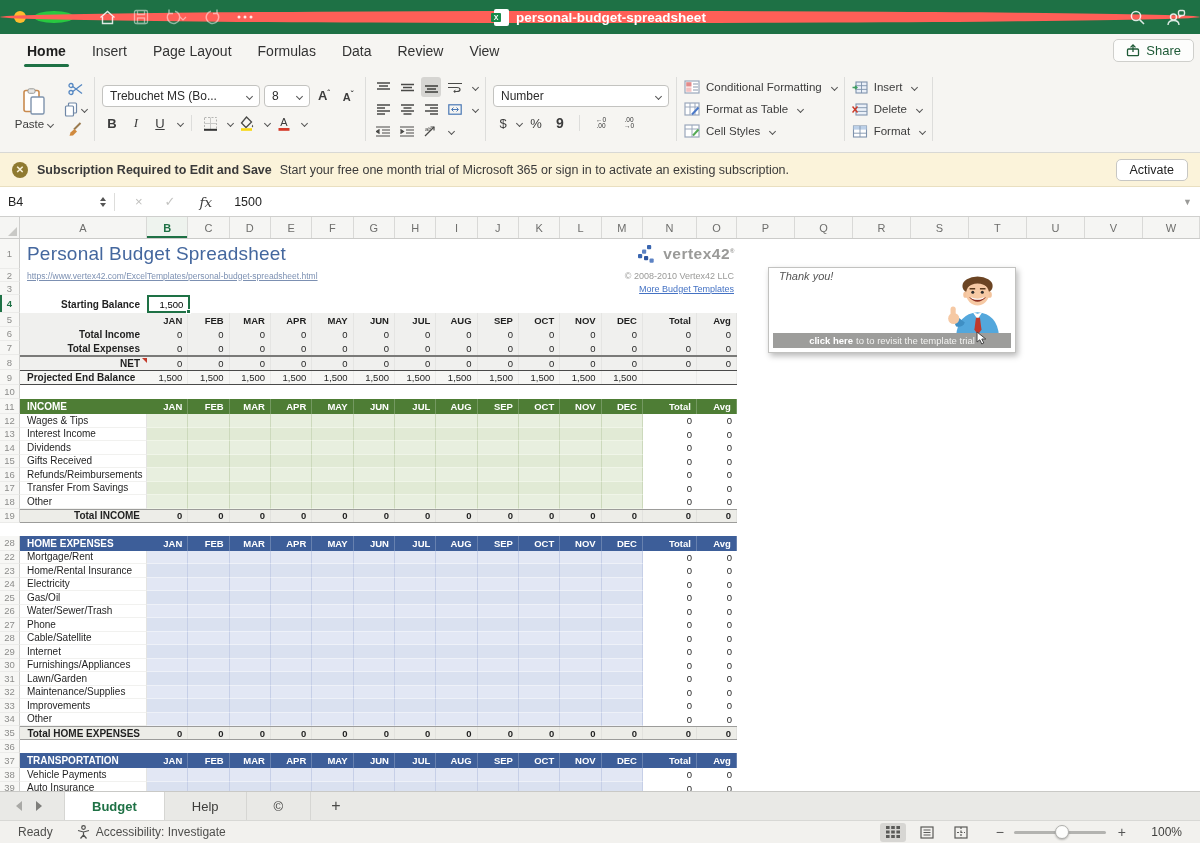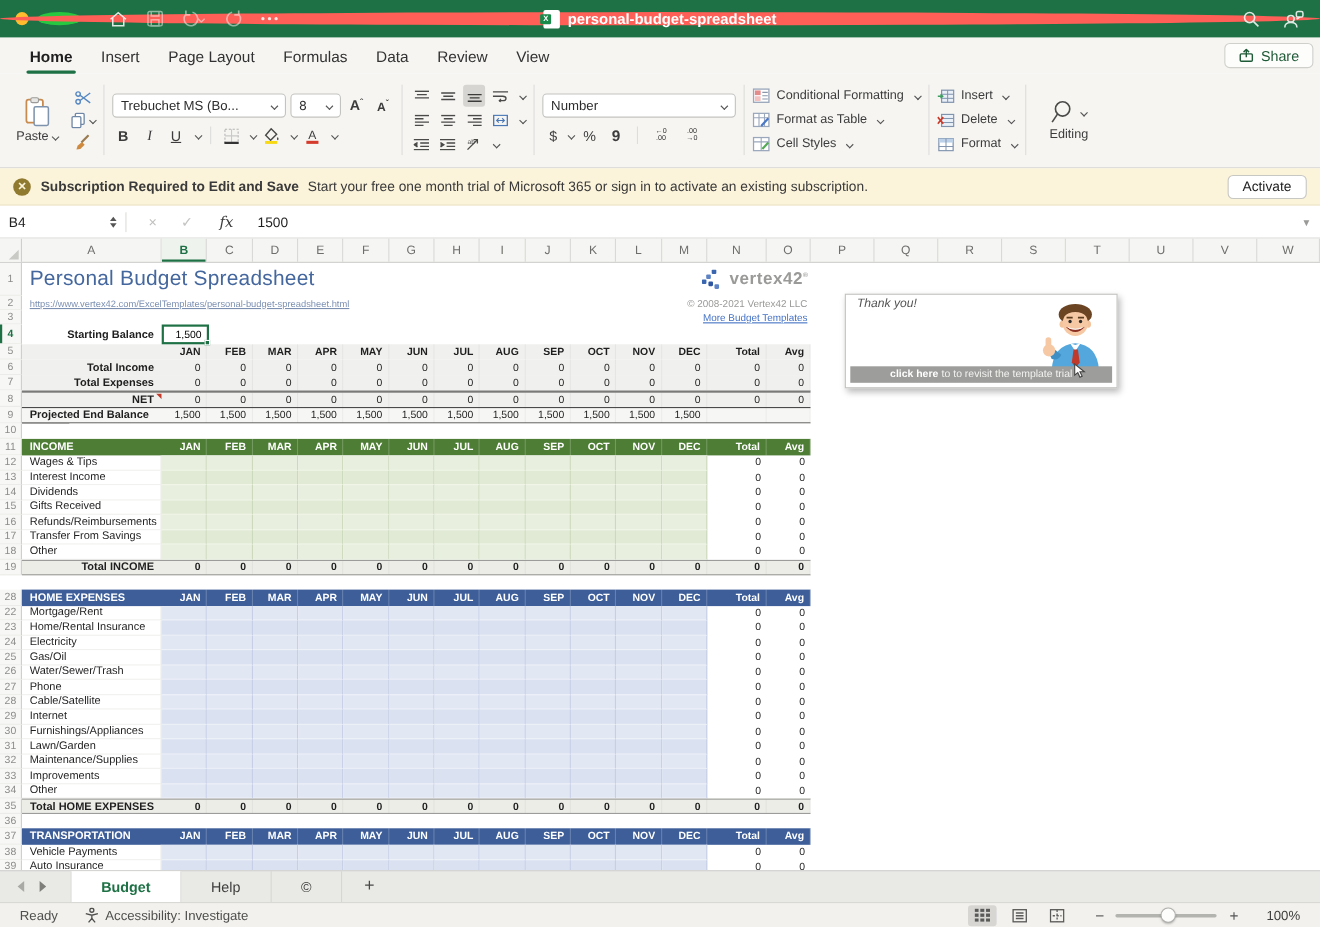--- a/index.html
+++ b/index.html
@@ -457,30 +457,20 @@
         <svg width="16" height="13" viewBox="0 0 16 13">
             <rect x="1.5" y="1" width="13" height="11" fill="#fff" stroke="#7f93ad" stroke-width="1.1"></rect>
             <rect x="1.5" y="1" width="13" height="3.6" fill="#bcd0e8"></rect>
             <path d="M1.5 8.2 H14.5 M8 1 V12" stroke="#7f93ad" stroke-width="0.9"></path>
           </svg>
         <span>Format</span>
           <i class="chv"></i>
       </div>
     </div>
     <div class="vr"></div>
-    <div class="editing">
-      <span style="display:flex;align-items:center">
-        <svg width="24" height="24" viewBox="0 0 24 24" fill="none" stroke="#4a4a48" stroke-width="1.5">
-            <circle cx="11" cy="9" r="6.5"></circle>
-            <path d="M6.5 13.5 L1.5 21"></path>
-          </svg>
-        <i class="chv"></i>
-      </span>
-      <span>Editing</span>
-    </div>
   </div>
 
   <div class="notice">
     <span class="nicon">✕</span>
     <b>Subscription Required to Edit and Save</b>
     <span>Start your free one month trial of Microsoft 365 or sign in to activate an existing subscription.</span>
     <button class="activate">Activate</button>
   </div>
 
   <div class="fbar">
@@ -541,21 +531,21 @@
               </svg>
               <div class="logotext">vertex42<sup>®</sup></div>
             </div>
           </div>
           <div class="fill"></div>
         </div>
         <div class="r" style="top: 30px; height: 13px;">
           <div class="rn">2</div>
           <div class="wide">
             <div class="urllink">https://www.vertex42.com/ExcelTemplates/personal-budget-spreadsheet.html</div>
-            <div class="copyr">© 2008-2021 Vertex42 LLC</div>
+            <div class="copyr">© 2008-2010 Vertex42 LLC</div>
           </div>
           <div class="fill"></div>
         </div>
         <div class="r" style="top: 43px; height: 13px;">
           <div class="rn">3</div>
           <div class="wide">
             <div class="c"></div>
             <div class="morelink">More Budget Templates</div>
           </div>
           <div class="fill"></div>

